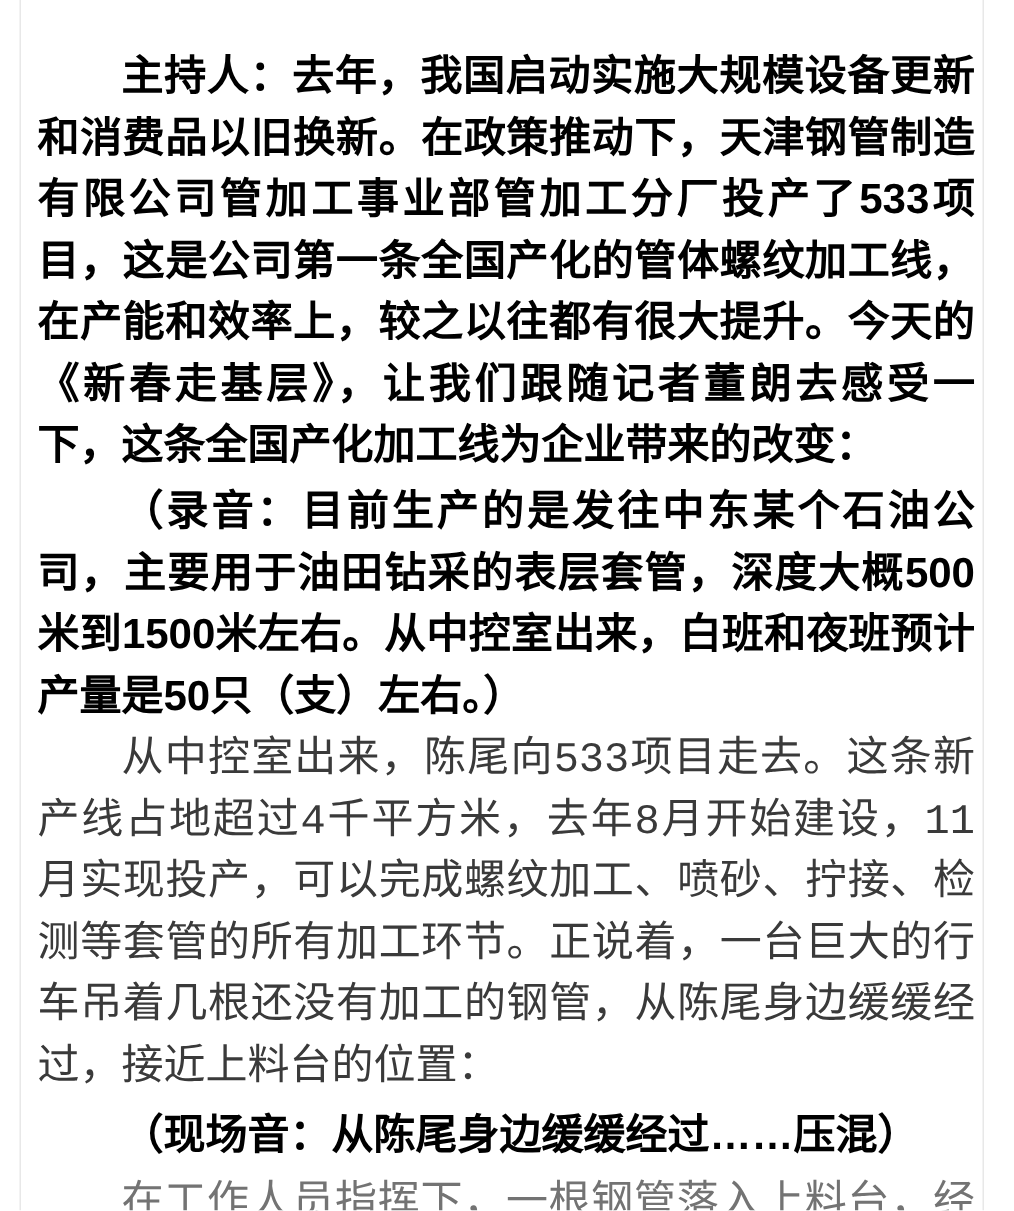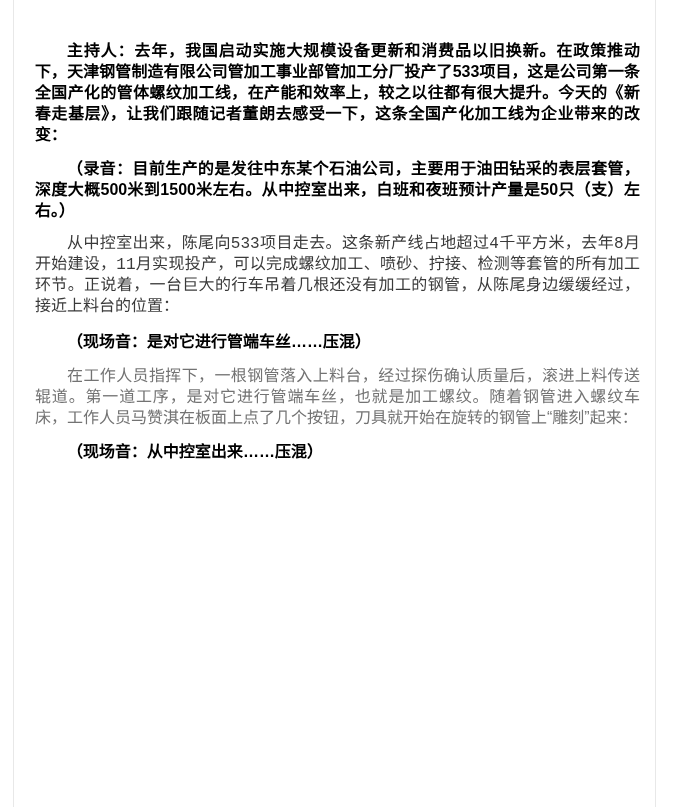--- a/index.html
+++ b/index.html
@@ -24,41 +24,41 @@
     top: 0;
     width: 643px;
     min-height: 807px;
     box-sizing: border-box;
     background: #ffffff;
     border-left: 1px solid #e8e8e8;
     border-right: 1px solid #e8e8e8;
     padding: 27px 2px 24px 8px;
   }
   .para {
-    margin: 13px;
+    margin: 3px;
     padding: 0;
-    font-size: 16px;
-    line-height: 21px;
+    font-size: 28px;
+    line-height: 41px;
     color: #3a3a3a;
     text-align: justify;
     text-indent: 2em;
     word-break: break-all;
     overflow-wrap: break-word;
   }
   .para.bold {
     font-weight: 700;
     color: #000000;
   }
 </style>
 </head>
 <body>
 
 <div class="page">
   <div class="article-column" style="border-left-color: rgb(232, 232, 232); border-right-color: rgb(232, 232, 232);">
 
   <p class="para bold" style="color: rgb(0, 0, 0);">主持人：去年，我国启动实施大规模设备更新和消费品以旧换新。在政策推动下，天津钢管制造有限公司管加工事业部管加工分厂投产了533项目，这是公司第一条全国产化的管体螺纹加工线，在产能和效率上，较之以往都有很大提升。今天的《新春走基层》，让我们跟随记者董朗去感受一下，这条全国产化加工线为企业带来的改变：</p>
       <p class="para bold" style="color: rgb(0, 0, 0);">（录音：目前生产的是发往中东某个石油公司，主要用于油田钻采的表层套管，深度大概500米到1500米左右。从中控室出来，白班和夜班预计产量是50只（支）左右。）</p>
       <p class="para" style="color: rgb(58, 58, 58); font-family: Liberation Mono, monospace;">从中控室出来，陈尾向533项目走去。这条新产线占地超过4千平方米，去年8月开始建设，11月实现投产，可以完成螺纹加工、喷砂、拧接、检测等套管的所有加工环节。正说着，一台巨大的行车吊着几根还没有加工的钢管，从陈尾身边缓缓经过，接近上料台的位置：</p>
-      <p class="para bold" style="color: rgb(0, 0, 0);">（现场音：是对它进行管端车丝……压混）</p>
+      <p class="para bold" style="color: rgb(0, 0, 0);">（现场音：从陈尾身边缓缓经过……压混）</p>
       <p class="para" style="color: #737373;">在工作人员指挥下，一根钢管落入上料台，经过探伤确认质量后，滚进上料传送辊道。第一道工序，是对它进行管端车丝，也就是加工螺纹。随着钢管进入螺纹车床，工作人员马赞淇在板面上点了几个按钮，刀具就开始在旋转的钢管上“雕刻”起来：</p>
       <p class="para bold" style="color: rgb(0, 0, 0);">（现场音：从中控室出来……压混）</p>
     </div>
 </div>
 
 </body></html>

